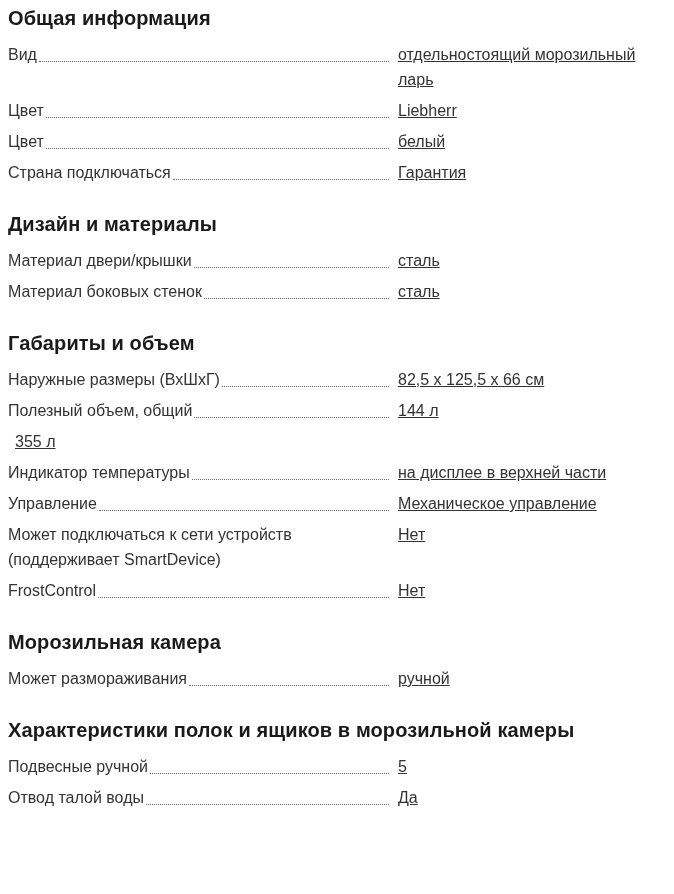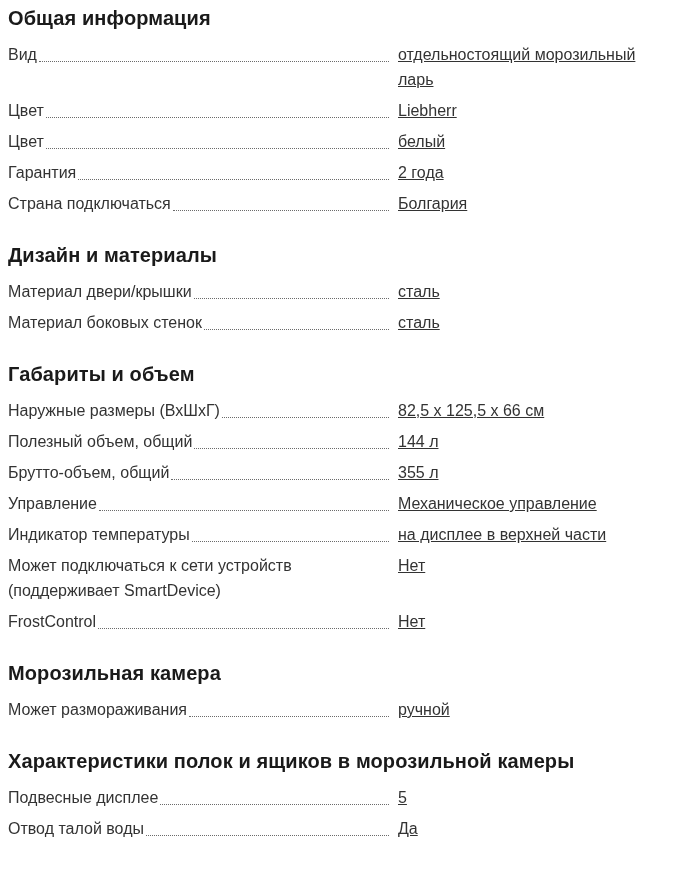--- a/index.html
+++ b/index.html
@@ -85,31 +85,24 @@
     </div>
     <div class="spec-row">
       <div class="label-wrap">
         <span class="spec-label">Цвет</span>
         <span class="spec-leader"></span>
       </div>
       <div class="spec-value">белый</div>
     </div>
     <div class="spec-row">
       <div class="label-wrap">
-        <span class="spec-label">Гарантия</span>
-        <span class="spec-leader"></span>
-      </div>
-      <div class="spec-value">2 года</div>
-    </div>
-    <div class="spec-row">
-      <div class="label-wrap">
         <span class="spec-label">Страна подключаться</span>
         <span class="spec-leader"></span>
       </div>
-      <div class="spec-value">Болгария</div>
+      <div class="spec-value">Гарантия</div>
     </div>
   </section>
 
   <section class="spec-section">
     <h2>Дизайн и материалы</h2>
     <div class="spec-row">
       <div class="label-wrap">
         <span class="spec-label">Материал двери/крышки</span>
         <span class="spec-leader"></span>
       </div>
@@ -134,43 +127,39 @@
       <div class="spec-value">82,5 x 125,5 x 66 см</div>
     </div>
     <div class="spec-row">
       <div class="label-wrap">
         <span class="spec-label">Полезный объем, общий</span>
         <span class="spec-leader"></span>
       </div>
       <div class="spec-value">144 л</div>
     </div>
     <div class="spec-row">
-      <div class="label-wrap">
-        <span class="spec-label">Брутто-объем, общий</span>
-        <span class="spec-leader"></span>
-      </div>
       <div class="spec-value">355 л</div>
     </div>
   </section>
 
   <section class="spec-section">
     <div class="spec-row">
       <div class="label-wrap">
+        <span class="spec-label">Индикатор температуры</span>
+        <span class="spec-leader"></span>
+      </div>
+      <div class="spec-value">на дисплее в верхней части</div>
+    </div>
+    <div class="spec-row">
+      <div class="label-wrap">
         <span class="spec-label">Управление</span>
         <span class="spec-leader"></span>
       </div>
       <div class="spec-value">Механическое управление</div>
     </div>
-    <div class="spec-row">
-      <div class="label-wrap">
-        <span class="spec-label">Индикатор температуры</span>
-        <span class="spec-leader"></span>
-      </div>
-      <div class="spec-value">на дисплее в верхней части</div>
-    </div>
     <div class="spec-row no-leader">
       <div class="label-wrap">
         <span class="spec-label">Может подключаться к сети устройств (поддерживает SmartDevice)</span>
 
       </div>
       <div class="spec-value">Нет</div>
     </div>
     <div class="spec-row">
       <div class="label-wrap">
         <span class="spec-label">FrostControl</span>
@@ -188,21 +177,21 @@
         <span class="spec-leader"></span>
       </div>
       <div class="spec-value">ручной</div>
     </div>
   </section>
 
   <section class="spec-section">
     <h2>Характеристики полок и ящиков в морозильной камеры</h2>
     <div class="spec-row">
       <div class="label-wrap">
-        <span class="spec-label">Подвесные дисплее</span>
+        <span class="spec-label">Подвесные ручной</span>
         <span class="spec-leader"></span>
       </div>
       <div class="spec-value">5</div>
     </div>
     <div class="spec-row">
       <div class="label-wrap">
         <span class="spec-label">Отвод талой воды</span>
         <span class="spec-leader"></span>
       </div>
       <div class="spec-value">Да</div>

